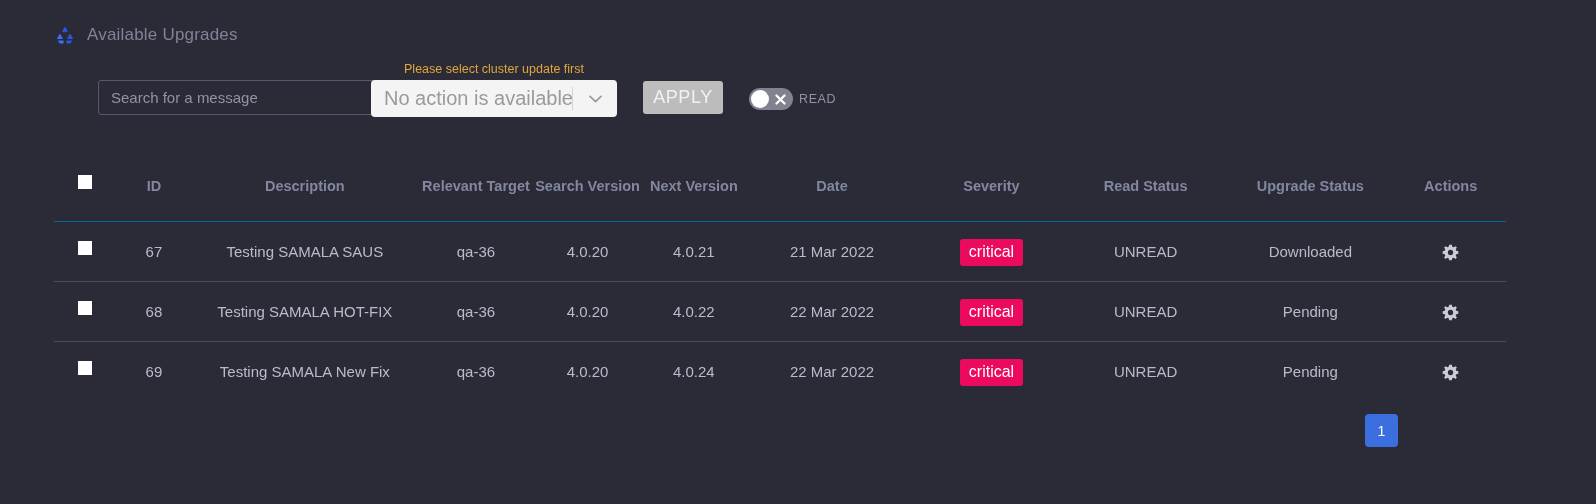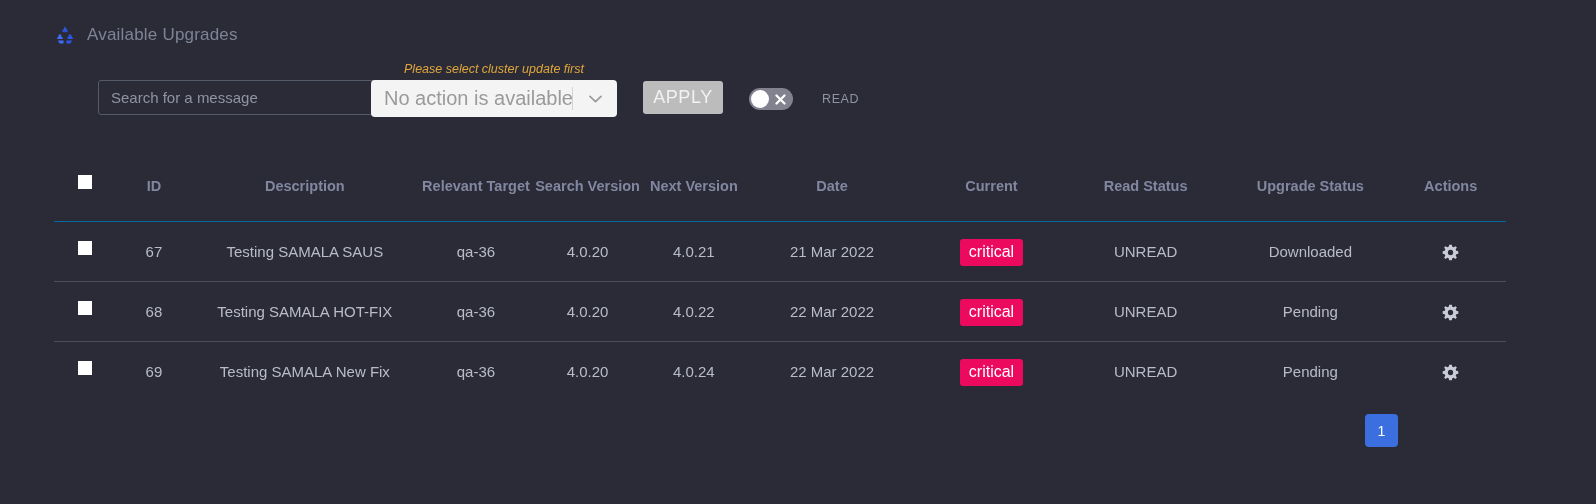--- a/index.html
+++ b/index.html
@@ -64,21 +64,20 @@
 
   .select-warning {
     position: absolute;
     left: 317px;
     top: 0px;
     width: 246px;
     text-align: center;
     color: #e0a63a;
     font-size: 12.5px;
     white-space: nowrap;
-    font-style: italic;
   }
 
   .action-select {
     position: absolute;
     left: 317px;
     top: 18px;
     width: 246px;
     height: 37px;
     box-sizing: border-box;
     background: #f4f4f4;
@@ -126,21 +125,21 @@
     letter-spacing: .6px;
     cursor: default;
   }
 
   .read-toggle-wrap {
     position: absolute;
     left: 695px;
     top: 26px;
     display: flex;
     align-items: center;
-    gap: 29px;
+    gap: 6px;
     text-align: right;
   }
   .toggle {
     position: relative;
     width: 44px;
     height: 22px;
     background: #82828e;
     border-radius: 11px;
     display: flex;
     align-items: center;
@@ -322,21 +321,21 @@
       <tr>
         <th class="hdr-check-cell">
           <span class="checkbox"></span>
         </th>
         <th>ID</th>
         <th>Description</th>
         <th>Relevant Target</th>
         <th>Search Version</th>
         <th>Next Version</th>
         <th>Date</th>
-        <th>Current</th>
+        <th>Severity</th>
         <th>Read Status</th>
         <th>Upgrade Status</th>
         <th>Actions</th>
       </tr>
     </thead>
     <tbody id="table-body">
         <tr>
           <td class="row-check-cell"><span class="checkbox"></span></td>
           <td>67</td>
           <td class="cell-desc">Testing SAMALA SAUS</td>

